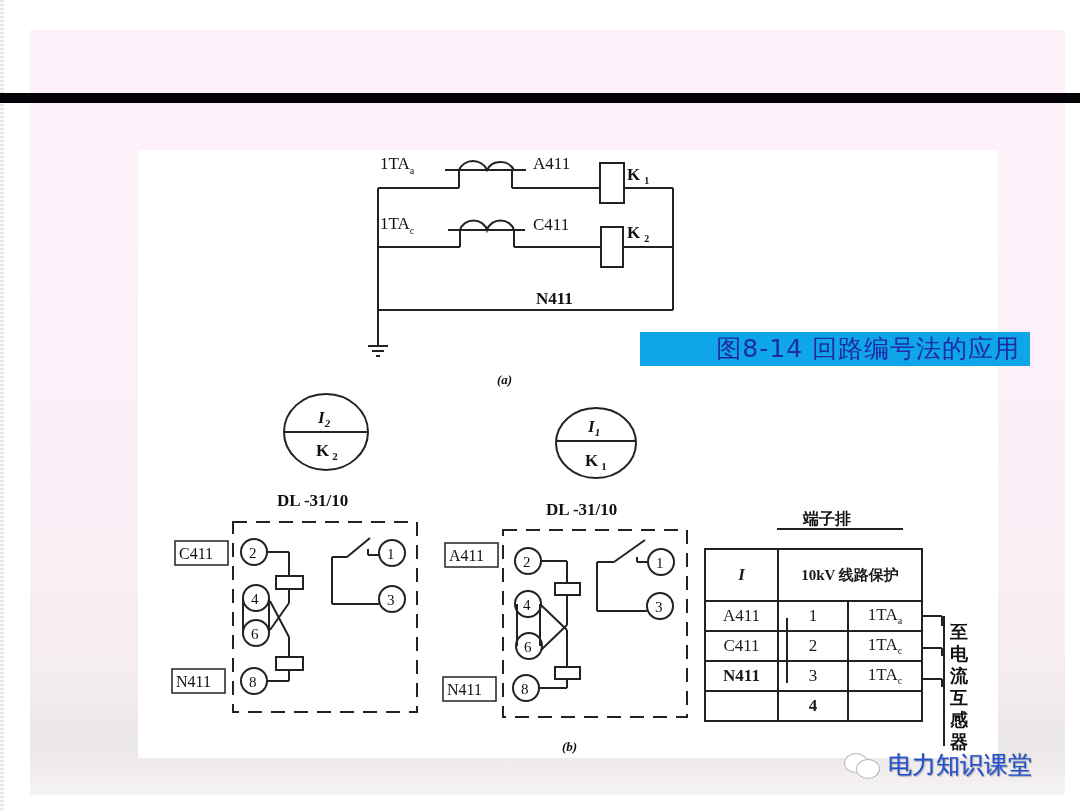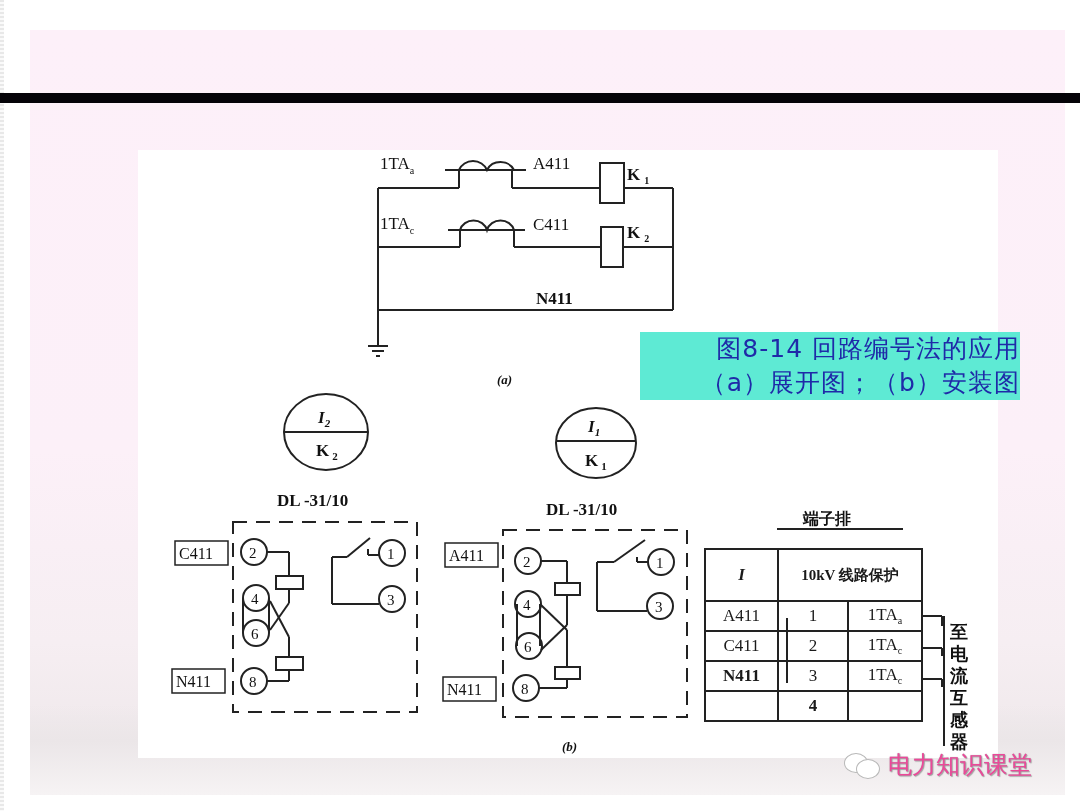--- a/index.html
+++ b/index.html
@@ -24,26 +24,26 @@
     position:absolute; left:0; top:93px; width:1080px; height:10px; background:#050308;
   }
   .panel {
     position:absolute; left:138px; top:150px; width:860px; height:608px; background:#ffffff;
   }
   svg.drawing { position:absolute; left:0; top:0; width:1080px; height:811px; }
   svg text { font-family:"Liberation Serif", "DejaVu Serif", serif; fill:#111; }
   .caption {
     position:absolute; left:640px; top:332px; width:380px;
     font-family:"DejaVu Sans", sans-serif; color:#1f2aa8; font-size:25px; line-height:34px;
-    text-align:right; letter-spacing:1px; background:#5eead4; padding-right:0;
+    text-align:right; letter-spacing:1px; background:#0ea5e9; padding-right:10px;
   }
   .caption div { white-space:nowrap; }
   .watermark {
     position:absolute; left:842px; top:748px; height:34px; display:flex; align-items:center;
-    font-family:"DejaVu Sans", sans-serif; font-size:24px; color:#ec4899;
+    font-family:"DejaVu Sans", sans-serif; font-size:24px; color:#1d4ed8;
     text-shadow:0 0 1px #9a9a9a, 1px 1px 1px #a0a0a0;
   }
   .wm-icon { width:42px; height:32px; position:relative; margin-right:4px; }
   .wm-icon .b1 { position:absolute; left:2px; top:4px; width:22px; height:18px; border-radius:50%; border:1.5px solid #b8b8b8; background:#fff; }
   .wm-icon .b2 { position:absolute; left:14px; top:10px; width:22px; height:18px; border-radius:50%; border:1.5px solid #b8b8b8; background:#fff; }
   .term-table {
     position:absolute; left:704px; top:548px; border-collapse:collapse;
     font-family:"Liberation Serif", "DejaVu Serif", serif; font-size:17px; color:#1a1a1a;
   }
   .term-table td { border:2px solid #222; height:28px; padding:0; text-align:center; }
@@ -233,21 +233,20 @@
   <tr>
     <td class="c1"></td>
     <td class="c2" style="font-weight:bold;">4</td>
     <td class="c3"><span></span><sub></sub></td>
   </tr>
 </tbody>
   </table>
 
 <div class="caption">
   <div>图8-14  回路编号法的应用</div>
-  <div>（a）展开图；（b）安装图</div>
 </div>
 
 <div class="watermark">
   <div class="wm-icon">
     <div class="b1"></div>
       <div class="b2"></div>
   </div>
   <span>电力知识课堂</span>
 </div>
 

